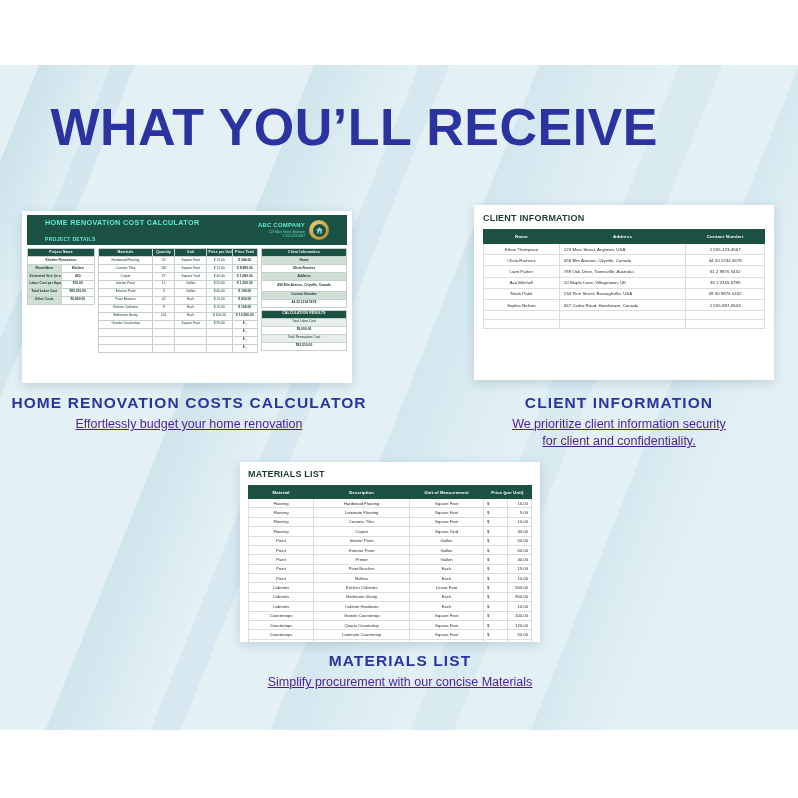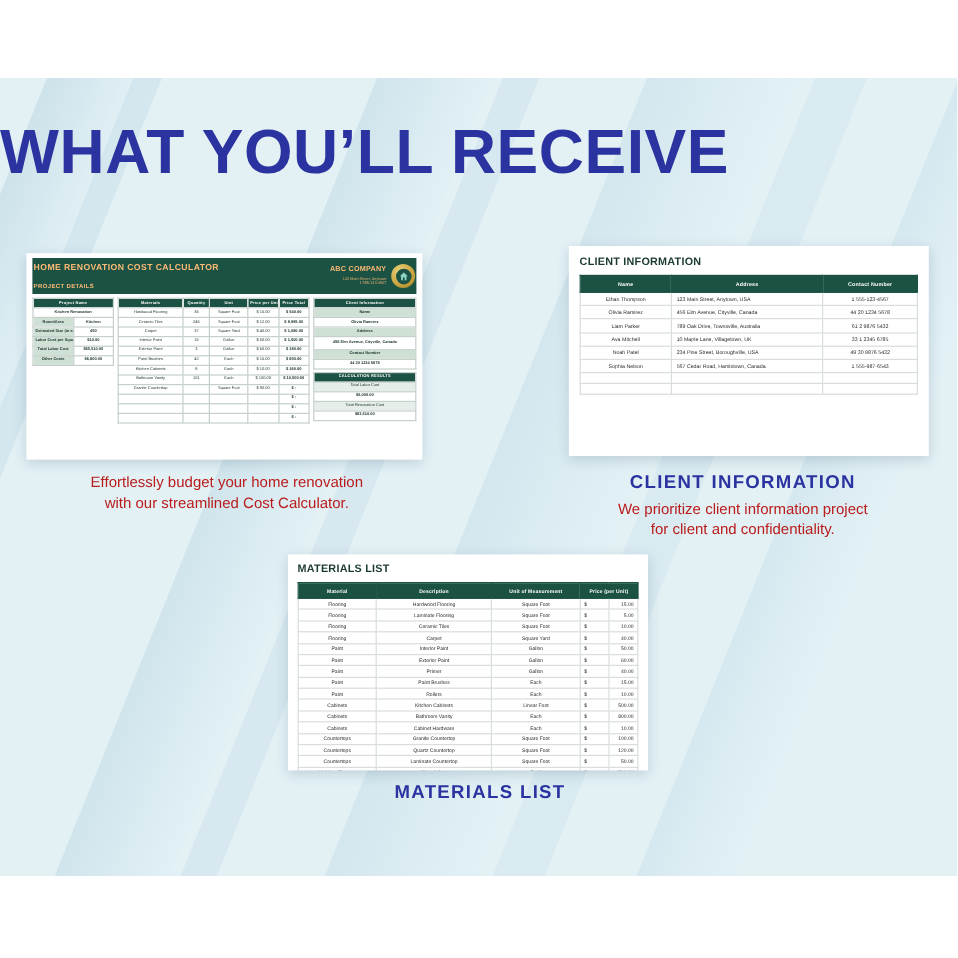--- a/index.html
+++ b/index.html
@@ -35,45 +35,45 @@
   .s4 { left: 500px; width: 28px;  background: rgba(200,222,234,.45); }
   .s5 { left: 620px; width: 120px; background: linear-gradient(90deg, rgba(193,218,230,.45), rgba(219,238,245,.1)); }
   .s6 { left: 760px; width: 40px;  background: rgba(203,225,236,.40); }
   .s7 { left: 880px; width: 80px;  background: linear-gradient(90deg, rgba(196,220,232,.42), rgba(222,240,247,.1)); }
   .s8 { left: -40px; width: 60px;  background: rgba(205,227,237,.35); }
 
   
   #headline {
     position: absolute;
     left: 0; top: 98px; width: 658px;
-    text-align: left;
+    text-align: right;
     font-size: 52px;
     line-height: 58px;
     font-weight: 800;
     letter-spacing: 0.5px;
     color: #2b33a0;
   }
 
   
   .card {
     position: absolute;
     background: #ffffff;
     box-shadow: 0 3px 10px rgba(30,60,90,.18);
     overflow: hidden;
   }
 
   
   #sheet-calc { left: 22px; top: 211px; width: 330px; height: 172px; padding: 4px 5px 5px 5px; }
   .calc-head {
     background: #1b5244;
-    color: #fdba74;
+    color: #5eead4;
     height: 30px;
     display: flex;
     align-items: stretch;
-    padding: 3px 1px;
+    padding: 3px 18px;
   }
   .calc-head-left { flex: 1; display: flex; flex-direction: column; justify-content: space-between; }
   .calc-title { font-size: 7.2px; font-weight: 700; letter-spacing: .35px; }
   .calc-sub   { font-size: 5px;  font-weight: 700; letter-spacing: .3px; margin-top:5px; }
   .calc-head-right { display: flex; align-items: center; gap: 4px; }
   .co-block { text-align: right; line-height: 1.25; }
   .co-name { font-size: 6px; font-weight: 700; letter-spacing: .2px; }
   .co-line { font-size: 3.2px; opacity: .9; }
   .logo {
     width: 20px; height: 20px; border-radius: 50%;
@@ -141,21 +141,21 @@
   .m-c { text-align:center; }
   .m-cur { text-align:left;  width:8px; }
   .m-amt { text-align:right; }
 
   
   .caption { position: absolute; text-align: center; }
   .cap-title {
     font-size: 15.5px; font-weight: 700; color: #2b33a0;
     letter-spacing: 1.1px; margin-bottom: 4px;
   }
-  .cap-body { font-size: 12.5px; line-height: 17px; color: #b91c1c; }
+  .cap-body { font-size: 12.5px; line-height: 17px; color: #4c1d95; text-decoration: underline; }
   #cap-calc   { left: 0px;   top: 394px; width: 378px; }
   #cap-client { left: 440px; top: 394px; width: 358px; }
   #cap-mat    { left: 200px; top: 652px; width: 400px; }
 </style>
 </head>
 <body>
 
 <div id="page">
 
   <div id="bg-band">
@@ -557,27 +557,28 @@
             <td class="m-c">Chandeliers</td>
             <td class="m-c">Each</td>
             <td class="m-cur">$</td>
             <td class="m-amt">500.00</td>
           </tr>
         </tbody>
     </table>
   </div>
 
   <div class="caption" id="cap-calc">
+    <div class="cap-title">HOME RENOVATION COSTS CALCULATOR</div>
     <div class="cap-body">Effortlessly budget your home renovation</div>
-    <div class="cap-body">with our streamlined Cost Calculator.</div>
   </div>
 
   <div class="caption" id="cap-client">
     <div class="cap-title">CLIENT INFORMATION</div>
-    <div class="cap-body">We prioritize client information project</div>
+    <div class="cap-body">We prioritize client information security</div>
     <div class="cap-body">for client and confidentiality.</div>
   </div>
 
   <div class="caption" id="cap-mat">
     <div class="cap-title">MATERIALS LIST</div>
+    <div class="cap-body">Simplify procurement with our concise Materials</div>
   </div>
 
 </div>
 
 </body></html>

